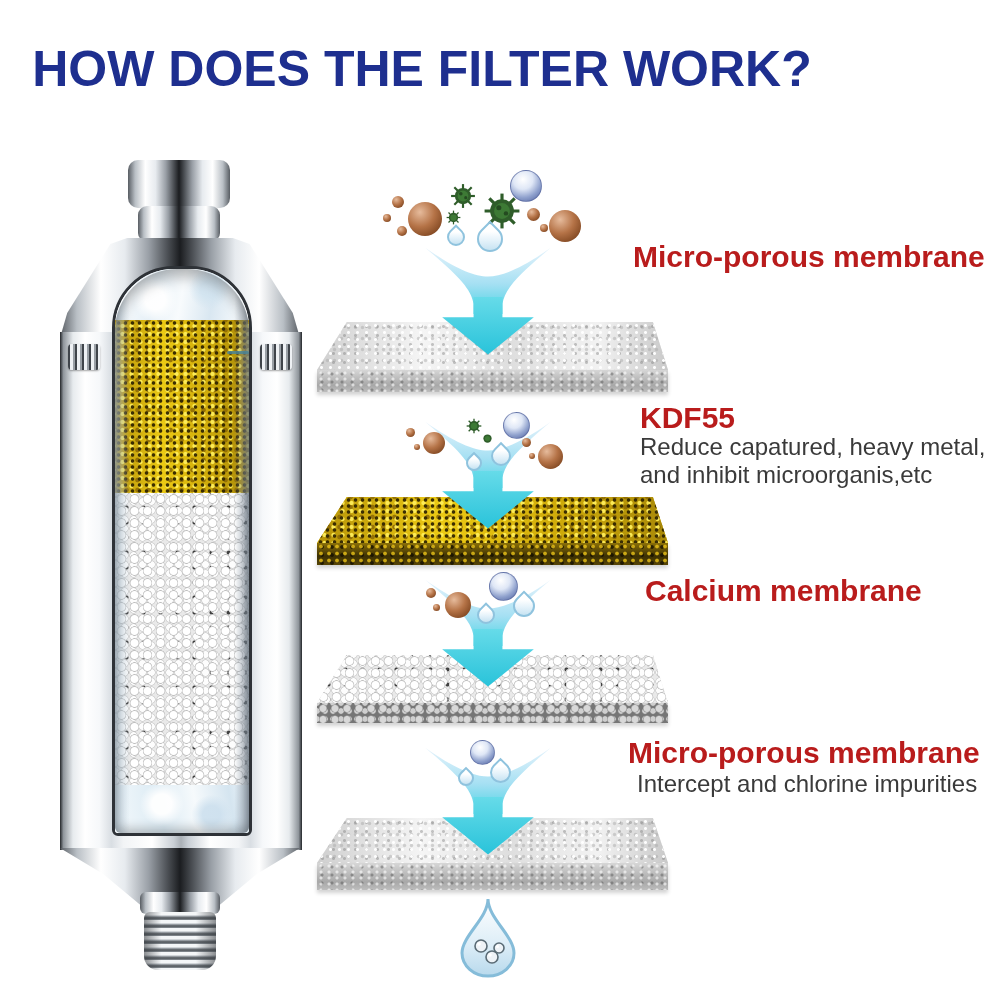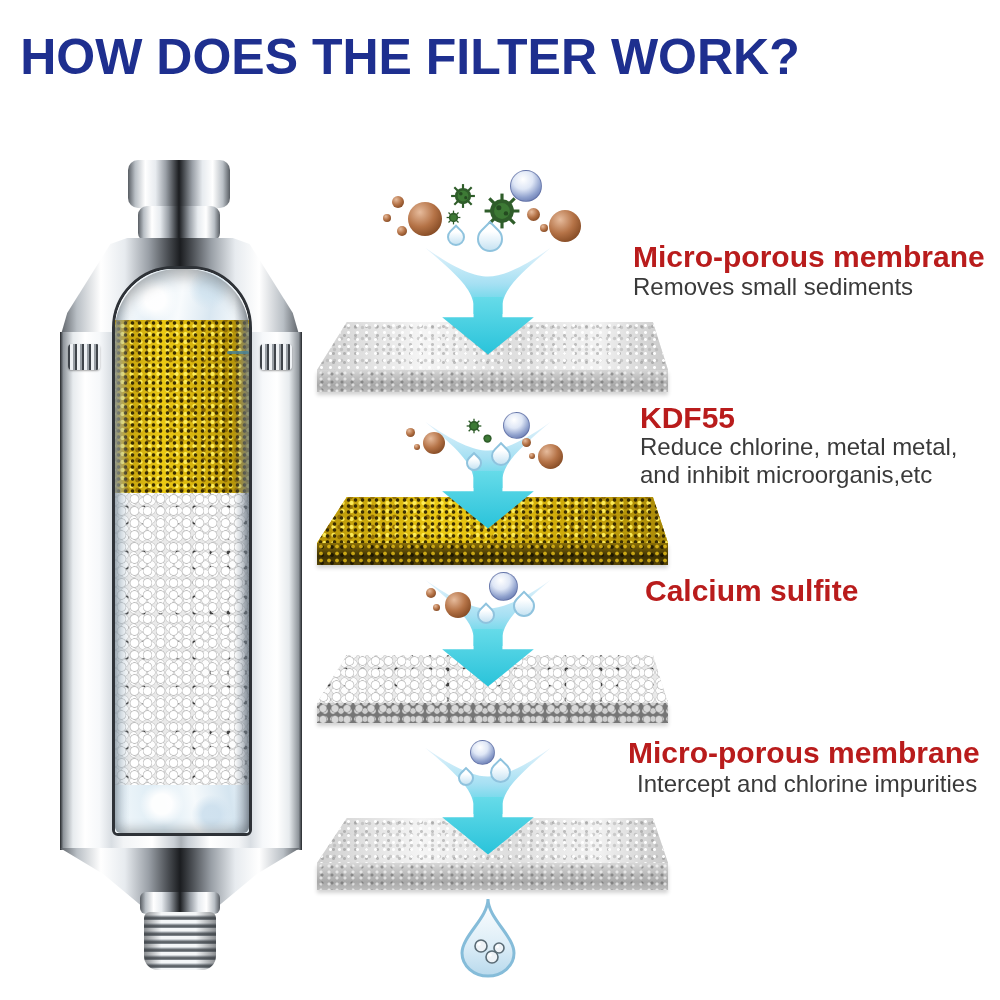--- a/index.html
+++ b/index.html
@@ -4,21 +4,21 @@
 <style>
   html,body{margin:0;padding:0;background:#ffffff;}
   .canvas{
     position:relative;width:1000px;height:1000px;background:#ffffff;
     font-family:"Liberation Sans",sans-serif;overflow:hidden;
   }
   .abs{position:absolute;}
 
   
   .title{
-    position:absolute;left:0;top:28px;width:820px;margin:0;
+    position:absolute;left:0;top:28px;width:820px;margin:12px;
     text-align:center;font-size:50px;font-weight:bold;letter-spacing:0px;
     color:var(--title-blue,#1e2f8f);
   }
 
   
   .chrome-cap{
     background:linear-gradient(90deg,
       #585d63 0%,#b9bfc5 7%,#ffffff 17%,#e7ebef 27%,#999fa6 37%,
       #4a4e53 45%,#1b1d20 50%,#4a4e53 55%,#999fa6 63%,#e7ebef 73%,
       #ffffff 83%,#b9bfc5 93%,#585d63 100%);
@@ -254,21 +254,20 @@
           <circle cx="14.5" cy="13.5" r="1.4" fill="#244a20"></circle>
         </svg>
     </span>
     <span class="p blue" style="left:510px;top:170px;width:32px;height:32px"></span>
     <span class="p brown" style="left:527px;top:208px;width:13px;height:13px"></span>
     <span class="p brown" style="left:540px;top:224px;width:8px;height:8px"></span>
     <span class="p brown" style="left:549px;top:210px;width:32px;height:32px"></span>
     <span class="droplet" style="left:447px;top:228px;width:18px;height:18px"></span>
     <span class="droplet" style="left:477px;top:226px;width:26px;height:26px"></span>
     <p class="stage-title" style="left:633px;top:240px">Micro-porous membrane</p>
-    <p class="stage-desc" style="left:633px;top:273px">Removes small sediments</p>
   </div>
 
   <div class="abs" style="inset:0">
     <div class="abs slab-top kdf-tex" style="top:497px;height:46px"></div>
     <div class="abs slab-front kdf-front shadow-under" style="top:543px;height:22px"></div>
     <svg class="arrow" style="left:420px;top:420px" width="136" height="112" viewBox="0 0 160 132">
       <path d="M6,2 C44,34 60,50 63,68 L63,80 L97,80 L97,68 C100,50 116,34 154,2 C120,26 97,36 80,36 C63,36 40,26 6,2 Z" fill="url(#funnelGrad)"></path>
       <path d="M63,60 L63,84 L26,84 L80,128 L134,84 L97,84 L97,60 Z" fill="url(#headGrad)"></path>
     </svg>
     <span class="p brown" style="left:406px;top:428px;width:9px;height:9px"></span>
@@ -292,38 +291,38 @@
           <circle cx="12" cy="12" r="5.5" fill="#3d7a35"></circle>
         </svg>
     </span>
     <span class="p blue" style="left:503px;top:412px;width:27px;height:27px"></span>
     <span class="droplet" style="left:466px;top:455px;width:16px;height:16px"></span>
     <span class="droplet" style="left:491px;top:446px;width:20px;height:20px"></span>
     <span class="p brown" style="left:522px;top:438px;width:9px;height:9px"></span>
     <span class="p brown" style="left:529px;top:453px;width:6px;height:6px"></span>
     <span class="p brown" style="left:538px;top:444px;width:25px;height:25px"></span>
     <p class="stage-title" style="left:640px;top:401px">KDF55</p>
-    <p class="stage-desc" style="left:640px;top:433px">Reduce chlorine, metal metal,
+    <p class="stage-desc" style="left:640px;top:433px">Reduce capatured, heavy metal,
 and inhibit microorganis,etc</p>
   </div>
 
   <div class="abs" style="inset:0">
     <div class="abs slab-top balls-tex" style="top:655px;height:48px"></div>
     <div class="abs slab-front balls-front shadow-under" style="top:703px;height:20px"></div>
     <svg class="arrow" style="left:420px;top:578px" width="136" height="112" viewBox="0 0 160 132">
       <path d="M6,2 C44,34 60,50 63,68 L63,80 L97,80 L97,68 C100,50 116,34 154,2 C120,26 97,36 80,36 C63,36 40,26 6,2 Z" fill="url(#funnelGrad)"></path>
       <path d="M63,60 L63,84 L26,84 L80,128 L134,84 L97,84 L97,60 Z" fill="url(#headGrad)"></path>
     </svg>
     <span class="p brown" style="left:426px;top:588px;width:10px;height:10px"></span>
     <span class="p brown" style="left:433px;top:604px;width:7px;height:7px"></span>
     <span class="p brown" style="left:445px;top:592px;width:26px;height:26px"></span>
     <span class="p blue" style="left:489px;top:572px;width:29px;height:29px"></span>
     <span class="droplet" style="left:477px;top:606px;width:18px;height:18px"></span>
     <span class="droplet" style="left:513px;top:595px;width:22px;height:22px"></span>
-    <p class="stage-title" style="left:645px;top:574px">Calcium sulfite</p>
+    <p class="stage-title" style="left:645px;top:574px">Calcium membrane</p>
   </div>
 
   <div class="abs" style="inset:0">
     <div class="abs slab-top silver-top" style="top:818px;height:45px"></div>
     <div class="abs slab-front silver-front shadow-under" style="top:863px;height:27px"></div>
     <svg class="arrow" style="left:420px;top:746px" width="136" height="112" viewBox="0 0 160 132">
       <path d="M6,2 C44,34 60,50 63,68 L63,80 L97,80 L97,68 C100,50 116,34 154,2 C120,26 97,36 80,36 C63,36 40,26 6,2 Z" fill="url(#funnelGrad)"></path>
       <path d="M63,60 L63,84 L26,84 L80,128 L134,84 L97,84 L97,60 Z" fill="url(#headGrad)"></path>
     </svg>
     <span class="p blue" style="left:470px;top:740px;width:25px;height:25px"></span>

